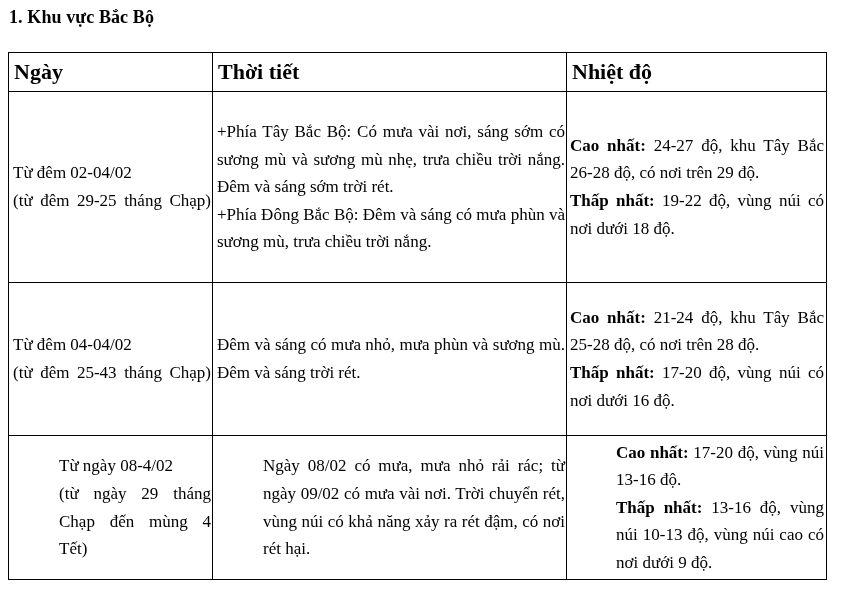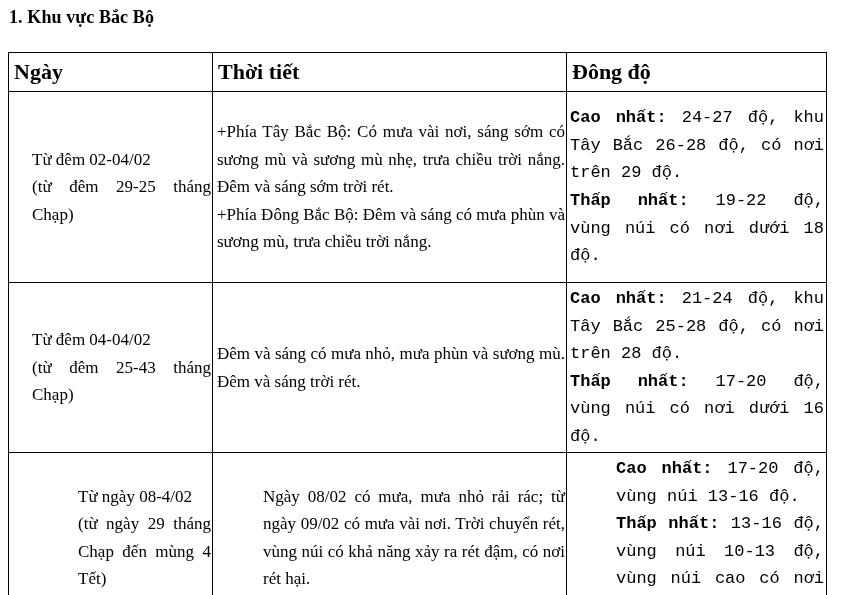--- a/index.html
+++ b/index.html
@@ -66,21 +66,20 @@
   }
   .cell {
     padding: 2px 1px 2px 3px;
     text-align: justify;
     text-justify: inter-word;
     hyphens: none;
   }
   .cell.date {
     padding-left: 4px;
     padding-right: 1px;
-    margin-left: 19px;
   }
   .cell.weather {
     padding-left: 4px;
     padding-right: 1px;
   }
   .cell.temp {
     padding-left: 3px;
     padding-right: 2px;
   }
   .cell p {
@@ -91,21 +90,21 @@
   .cell p.last-line,
   .cell p:last-child {
     text-align-last: left;
   }
   .cell p.force-justify {
     text-align-last: justify;
   }
   b, strong { font-weight: bold; }
   .row-date { vertical-align: middle; }
   .row-weather { vertical-align: middle; }
-  .row-temp { vertical-align: middle; font-family: Liberation Mono, monospace; }
+  .row-temp { vertical-align: middle; }
   tr.r1 td { height: 190px; }
   tr.r2 td { height: 152px; }
   tr.r3 td { height: 143px; padding-left: 46px; }
 </style>
 </head>
 <body>
 
 <div class="page">
 
   <div class="doc-title">1. Khu vực Bắc Bộ</div>
@@ -119,21 +118,21 @@
       </colgroup>
       <thead>
         <tr>
           <th>
             <div class="th-inner">Ngày</div>
           </th>
           <th>
             <div class="th-inner">Thời tiết</div>
           </th>
           <th>
-            <div class="th-inner">Đông độ</div>
+            <div class="th-inner">Nhiệt độ</div>
           </th>
         </tr>
       </thead>
       <tbody>
 
         <tr class="r1">
           <td class="row-date">
             <div class="cell date">
               <p class="last-line">Từ đêm 02-04/02</p>
               <p class="force-justify">(từ đêm 29-25 tháng Chạp)</p>

